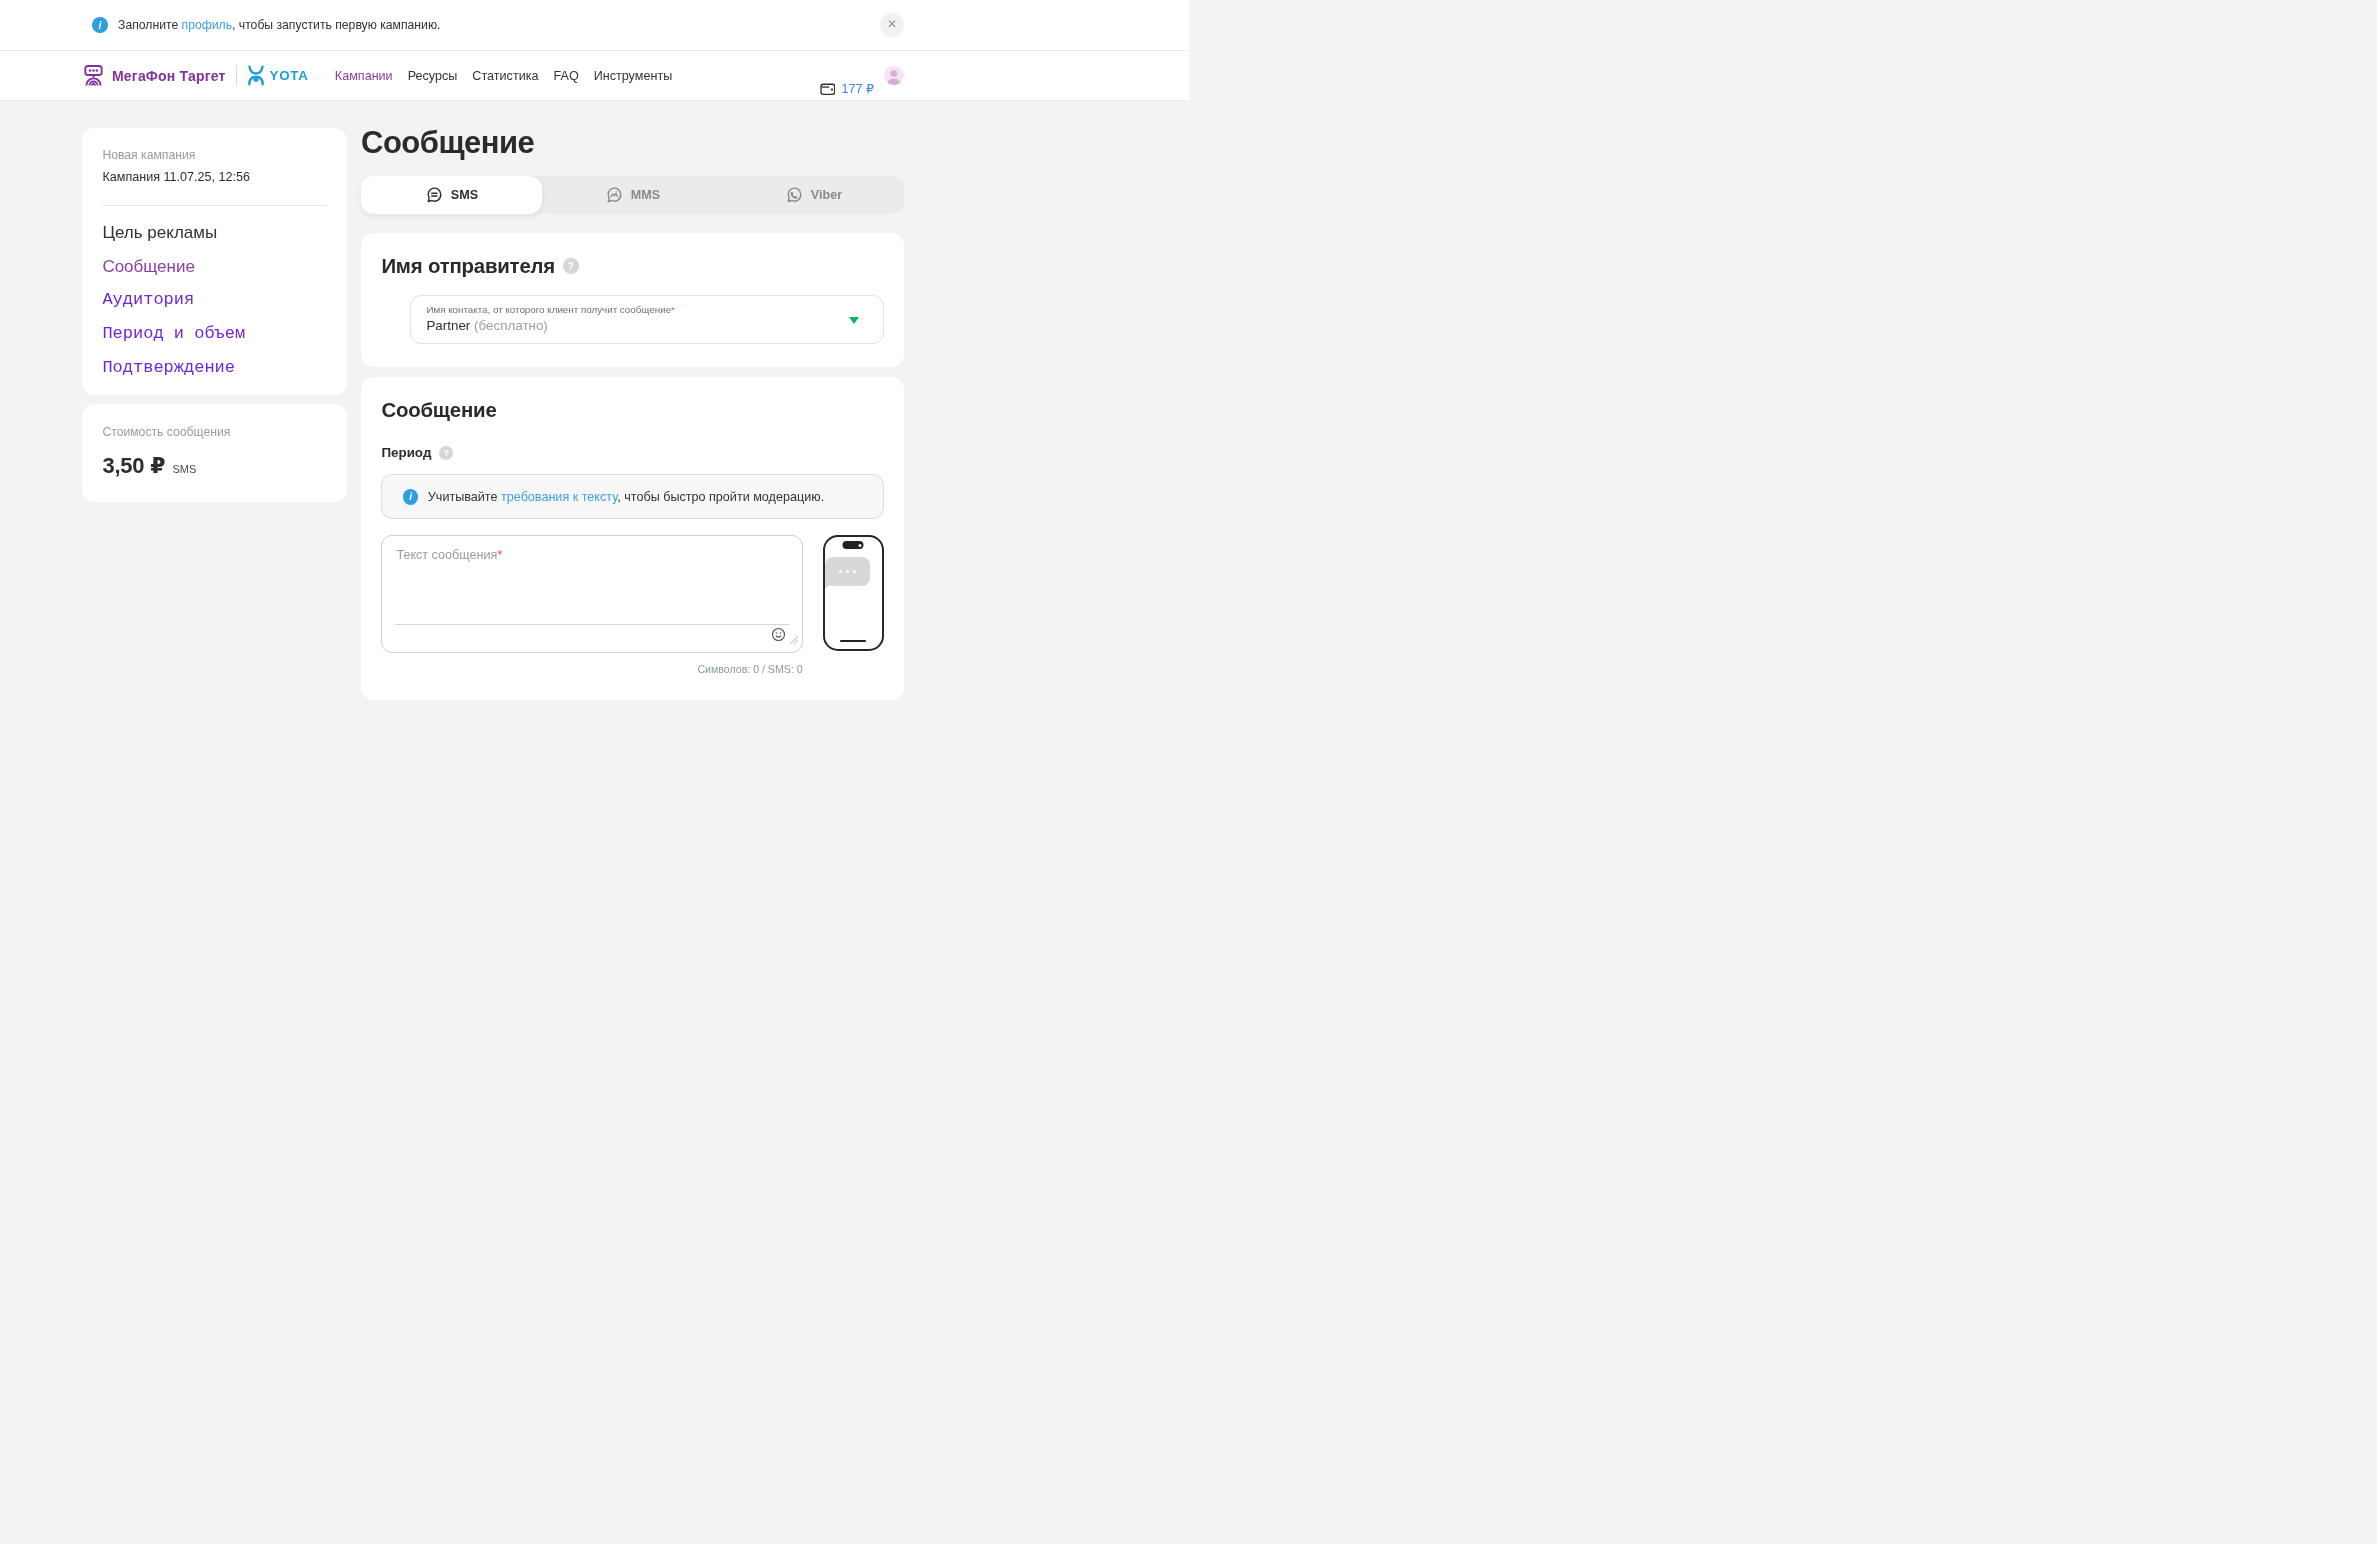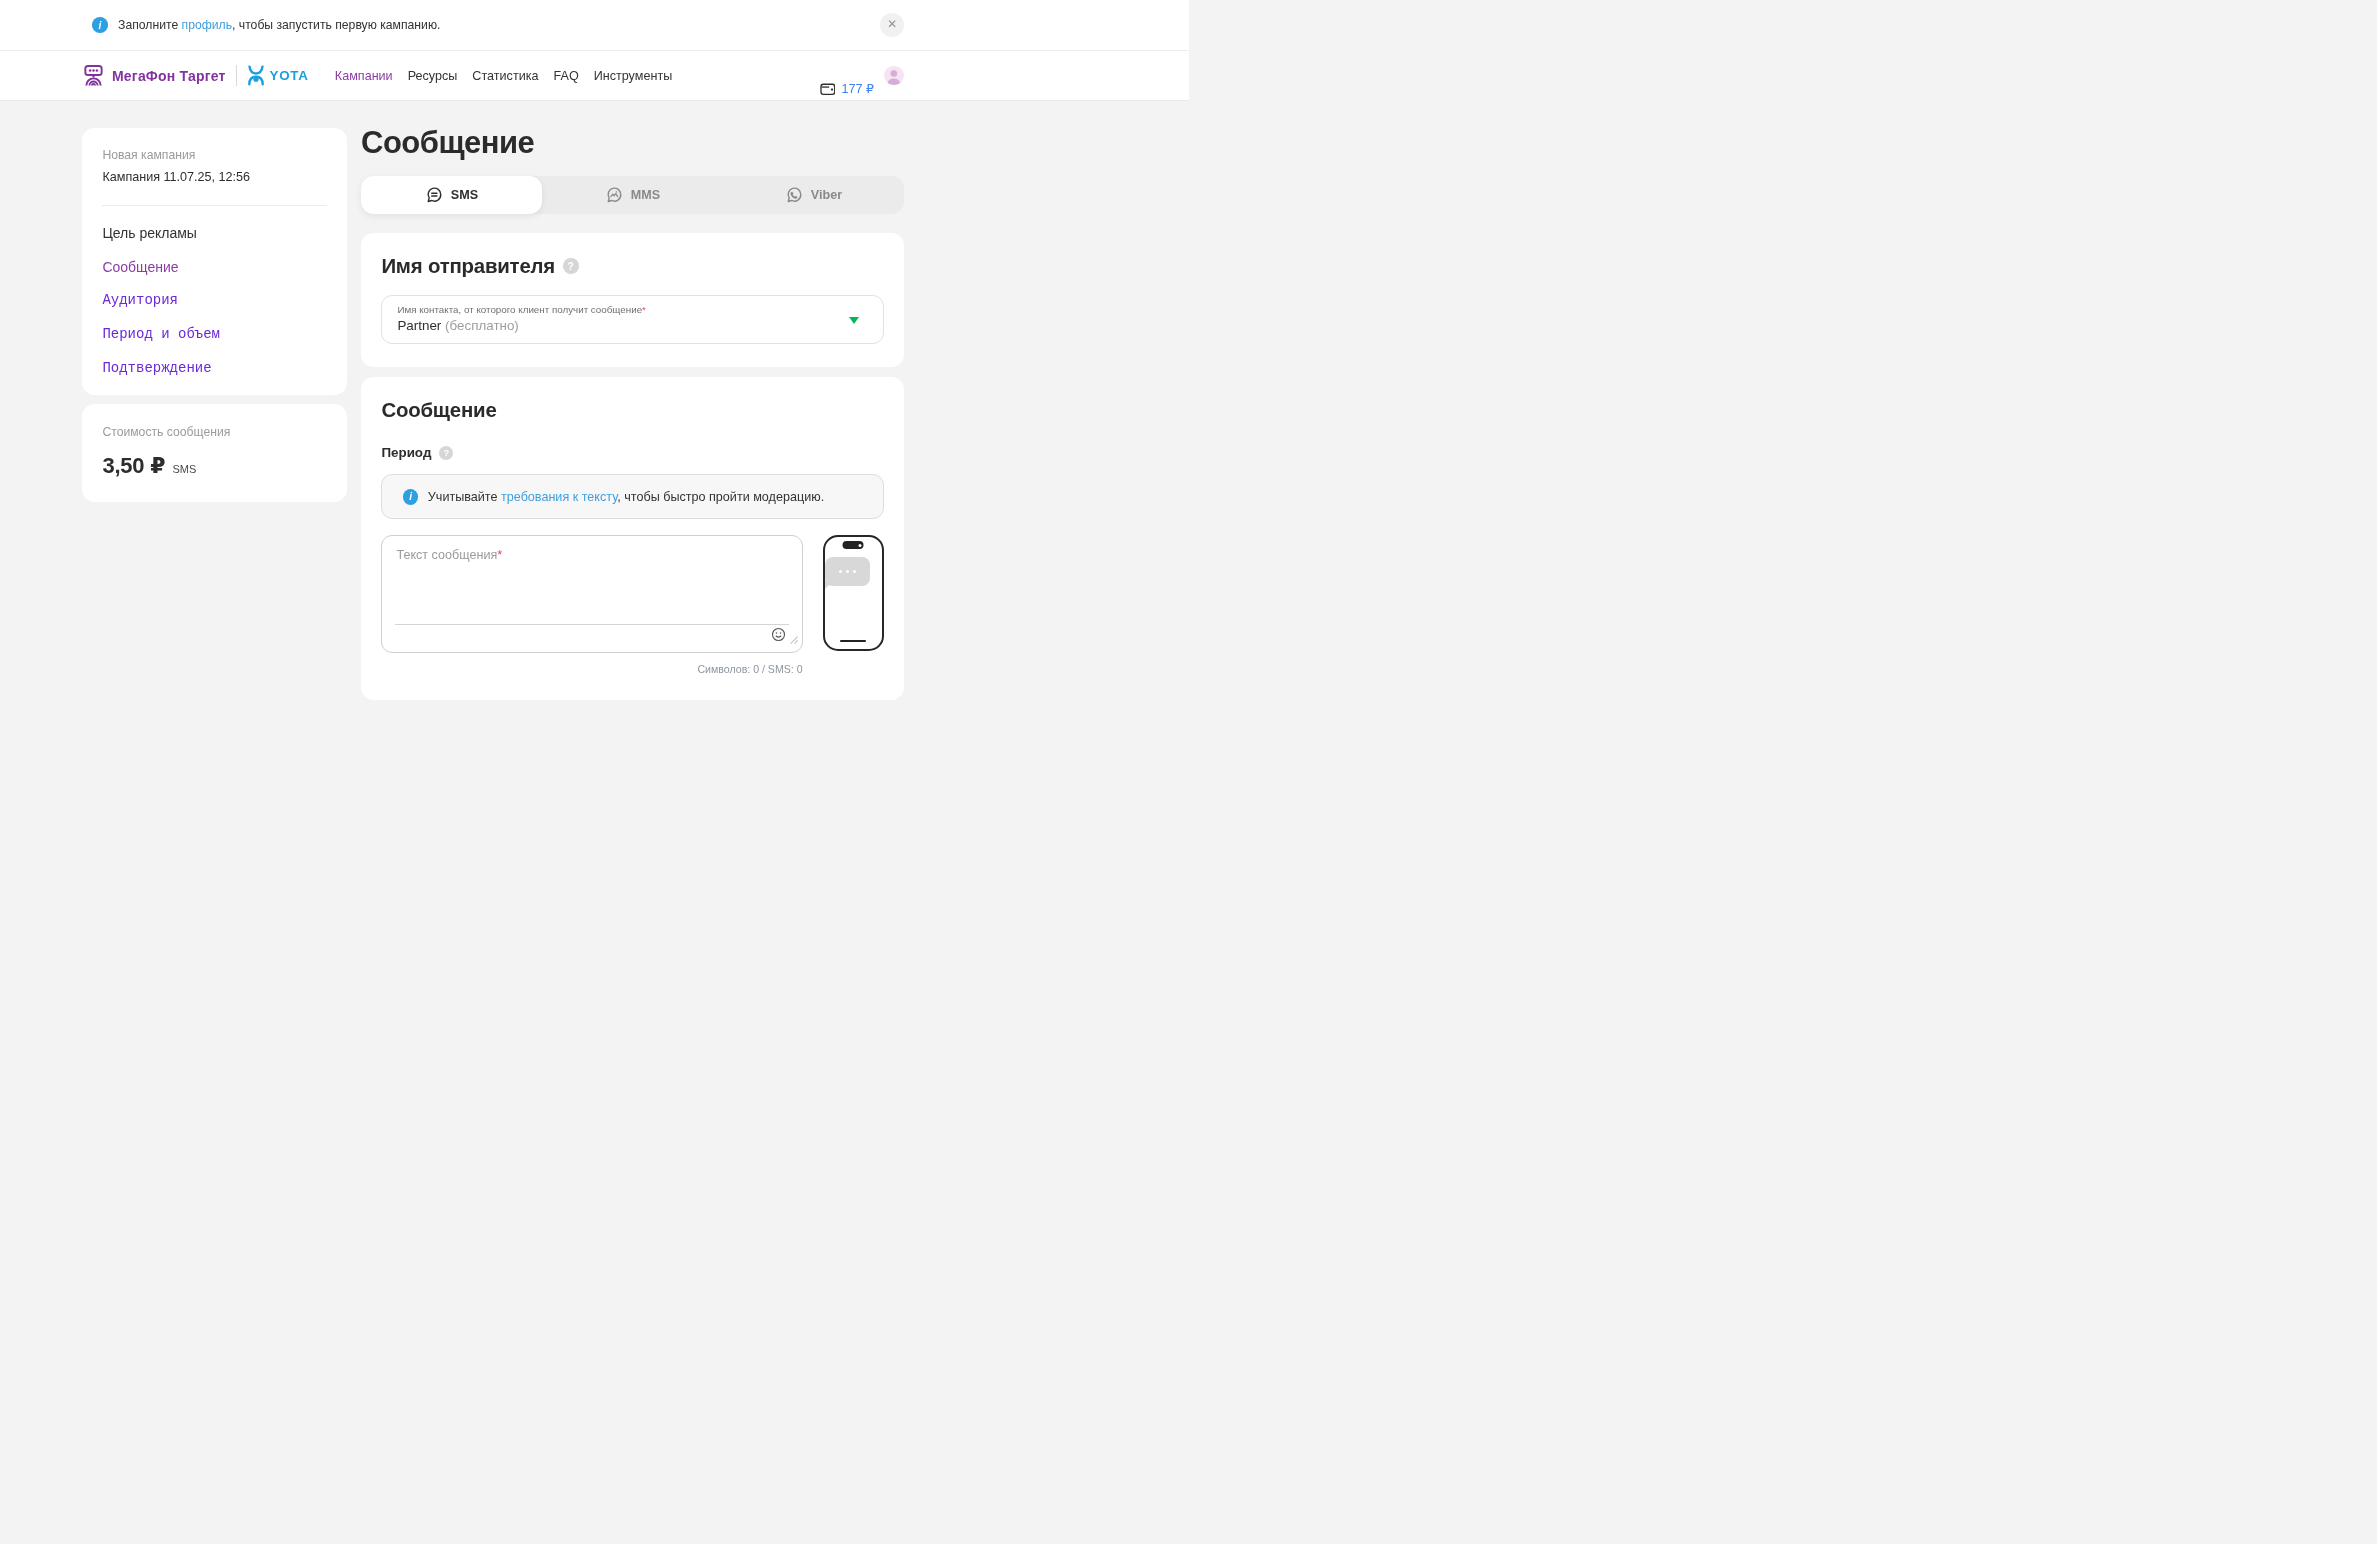--- a/index.html
+++ b/index.html
@@ -41,21 +41,21 @@
   aside { width:265px; flex:0 0 auto; }
   main { flex:1; min-width:0; }
   .card { background:#fff; border-radius:12.6px; }
 
   
   .side-card { padding:20.4px; }
   .camp-type { color:#9b9b9b; font-size:12.2px; }
   .camp-name { color:#2e2e2e; font-size:12.6px; margin-top:7.9px; }
   .side-divider { height:0.8px; background:#ececec; margin-top:20.4px; }
   .steps { list-style:none; margin-top:20.4px; }
-  .steps li { font-size:14px; margin-bottom:19.7px; line-height:14px; }
+  .steps li { font-size:17px; margin-bottom:19.7px; line-height:14px; }
   .steps li:last-child { margin-bottom:0; }
   .steps li.done { color:#333; cursor:pointer; }
   .steps li.active { color:#8b3fa5; cursor:pointer; }
   .steps li.upcoming { color:#6d28d9;font-family:Liberation Mono, monospace; }
   .cost-card { margin-top:9.4px; padding:20.4px 20.4px 23.6px; }
   .cost-title { color:#9b9b9b; font-size:12.2px; }
   .cost-row { margin-top:14px; display:flex; align-items:baseline; gap:7px; }
   .cost-value { font-size:22px; font-weight:bold; color:#2d2d2d; letter-spacing:-0.2px; }
   .cost-unit { font-size:11px; color:#4a4a4a; }
 
@@ -68,21 +68,21 @@
   .tab svg { flex:0 0 auto; }
 
   .section-card { margin-top:19px; padding:22px 20.4px 23.6px; }
   .section-card + .section-card { margin-top:9.4px; }
   .h2row { display:flex; align-items:center; gap:7.9px; }
   h2 { font-size:20.4px; font-weight:bold; color:#2a2a2a; letter-spacing:-0.2px; }
   .help-badge { width:15.7px; height:15.7px; border-radius:50%; background:#d6d6d8; color:#fff;
     font-size:10.2px; font-weight:bold; display:flex; align-items:center; justify-content:center; cursor:pointer; }
 
   .select { margin-top:17.3px; position:relative; border:0.8px solid #e2e2e4; border-radius:11px;
-    padding:7.9px 41px 9.4px 15px; min-height:49px; cursor:pointer; }
+    padding:7.9px 41px 9.4px 15px; min-height:49px; cursor:pointer;margin-left:29px; }
   .select-label { font-size:9.8px; color:#707070; }
   .req { color:#ef4056; }
   .select-value { margin-top:3.1px; font-size:13.4px; color:#2f2f2f; }
   .select-value .muted { color:#9e9e9e; }
   .select-arrow { position:absolute; right:23.6px; top:21px; width:0; height:0;
     border-left:5.5px solid transparent; border-right:5.5px solid transparent; border-top:7px solid #00b956; }
 
   .templates { margin-top:19px; height:60px; background:#f3f3f5; border-radius:12.6px;
     display:flex; align-items:center; justify-content:space-between; padding:0 17.3px 0 19px; cursor:pointer; }
   .templates-label { font-size:13.4px; font-weight:bold; color:#2e2e2e; }

